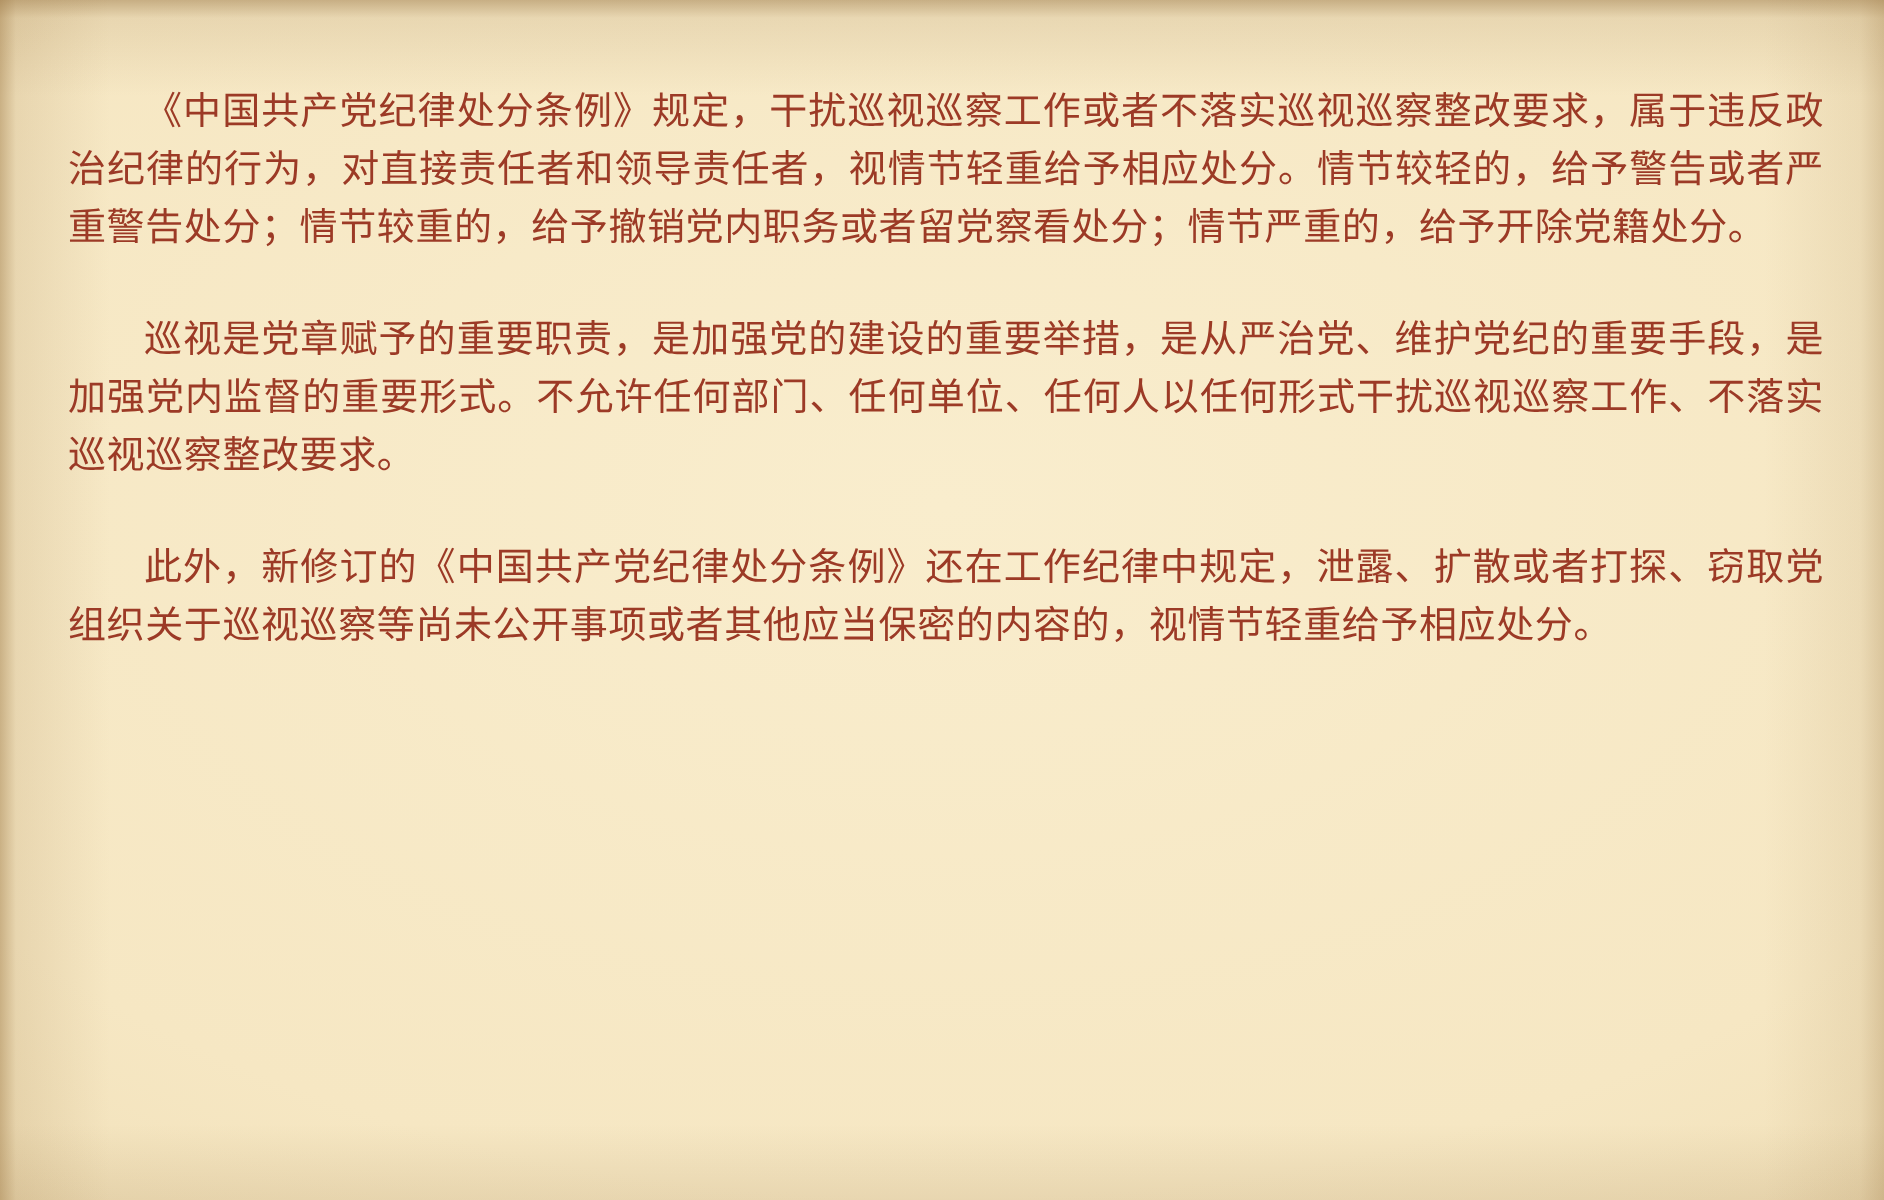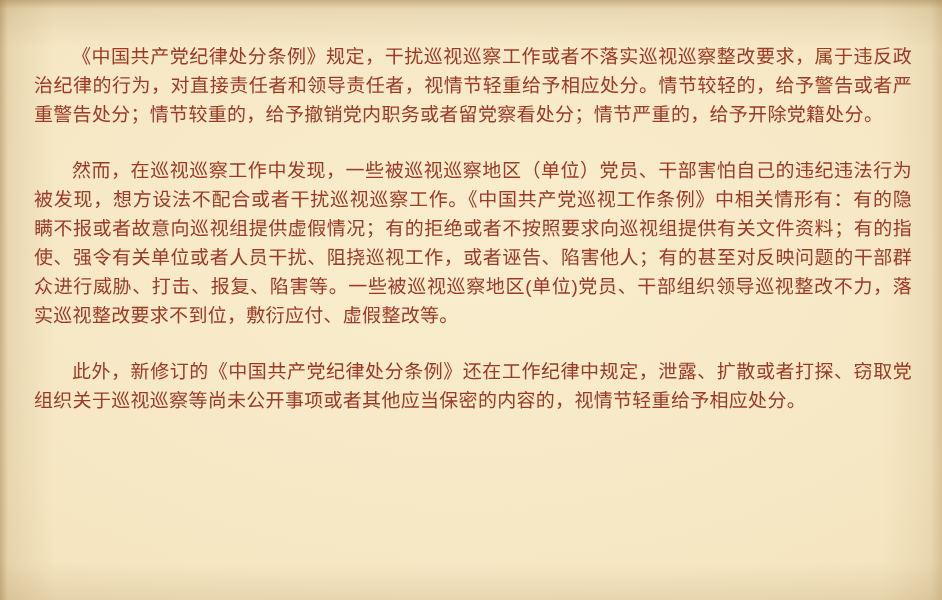--- a/index.html
+++ b/index.html
@@ -39,16 +39,16 @@
     color: #9c3a26;
   }
   .content p:last-child { margin-bottom: 0; }
 </style>
 </head>
 <body>
 
 <div class="page">
   <div class="content">
     <p>《中国共产党纪律处分条例》规定，干扰巡视巡察工作或者不落实巡视巡察整改要求，属于违反政治纪律的行为，对直接责任者和领导责任者，视情节轻重给予相应处分。情节较轻的，给予警告或者严重警告处分；情节较重的，给予撤销党内职务或者留党察看处分；情节严重的，给予开除党籍处分。</p>
-    <p>然而，在巡视巡察工作中发现，一些被巡视巡察地区（单位）党员、干部害怕自己的违纪违法行为被发现，想方设法不配合或者干扰巡视巡察工作。《中国共产党巡视工作条例》中相关情形有：有的隐瞒不报或者故意向巡视组提供虚假情况；有的拒绝或者不按照要求向巡视组提供有关文件资料；有的指使、强令有关单位或者人员干扰、阻挠巡视工作，或者诬告、陷害他人；有的甚至对反映问题的干部群众进行威胁、打击、报复、陷害等。一些被巡视巡察地区(单位)党员、干部组织领导巡视整改不力，落实巡视整改要求不到位，敷衍应付、虚假整改等。</p>
+    <p>巡视是党章赋予的重要职责，是加强党的建设的重要举措，是从严治党、维护党纪的重要手段，是加强党内监督的重要形式。不允许任何部门、任何单位、任何人以任何形式干扰巡视巡察工作、不落实巡视巡察整改要求。</p>
     <p>此外，新修订的《中国共产党纪律处分条例》还在工作纪律中规定，泄露、扩散或者打探、窃取党组织关于巡视巡察等尚未公开事项或者其他应当保密的内容的，视情节轻重给予相应处分。</p>
   </div>
 </div>
 
 </body></html>

